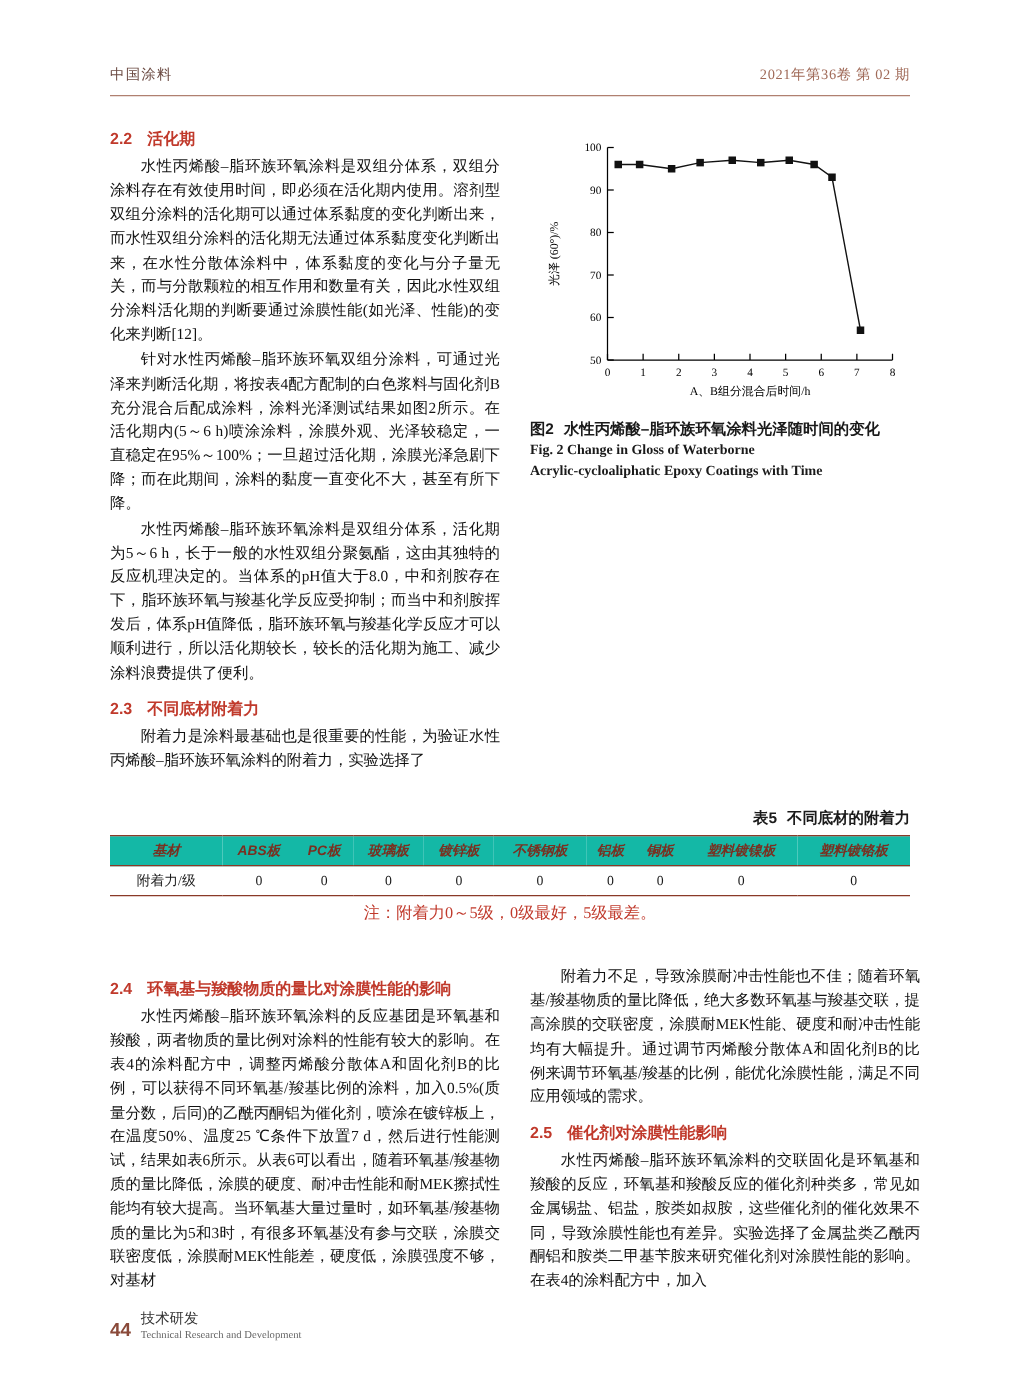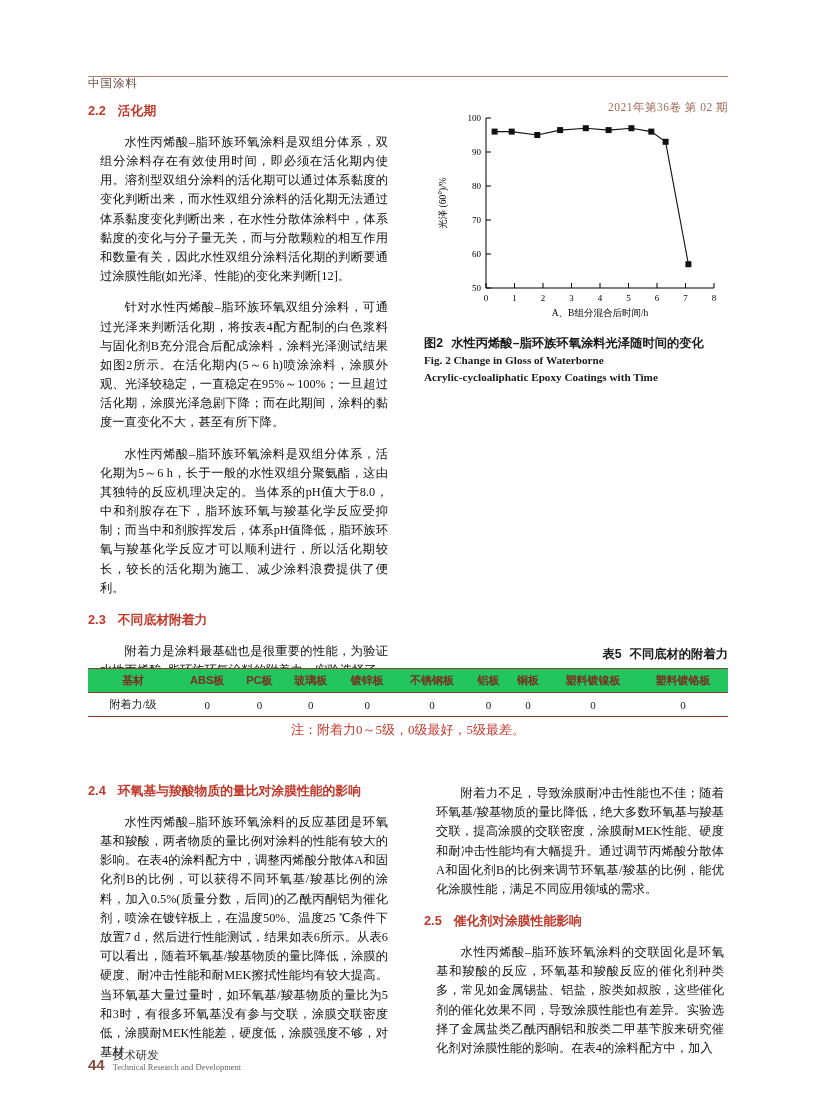--- a/index.html
+++ b/index.html
@@ -13,21 +13,21 @@
   }
   .page { position:absolute; inset:0; }
 
   
   .hdr {
     position:absolute; left:88px; top:52px; width:640px;
     display:flex; justify-content:space-between; align-items:center;
     font-size:11.5px; color:#8a4a3a;
   }
   .hdr .left { color:#6b4a42; letter-spacing:1px; }
-  .hdr .right { color:#a06a58; letter-spacing:0.5px;margin-top:48px; }
+  .hdr .right { color:#a06a58; letter-spacing:0.5px; }
   .hdr-rule {
     position:absolute; left:88px; top:76px; width:640px; height:1px;
     background:#b08070;
   }
 
   
   .col {
     position:absolute;
     width:312px;
     font-size:12.3px;
@@ -39,44 +39,44 @@
   .col-right { left:424px; top:92px; }
 
   .sec-head {
     color:#c0392b;
     font-weight:bold;
     font-size:12.8px;
     margin:9px 0 3px 0;
     font-family:"Liberation Sans", sans-serif;
   }
   .sec-head .num { margin-right:12px; }
-  p { margin:12px; text-indent:2em; }
+  p { margin:0; text-indent:2em; }
   p + p { margin-top:1px; }
 
   
   .fig-wrap { position:absolute; left:424px; top:96px; width:312px; }
   .fig-box { width:312px; height:232px; position:relative; }
   .fig-cap {
     margin-top:6px; text-align:left; line-height:1.5;
   }
   .fig-cap .cn { font-weight:bold; font-size:12.3px; font-family:"Liberation Sans", sans-serif; }
   .fig-cap .cn .lbl { margin-right:8px; }
   .fig-cap .en { font-weight:bold; font-size:11.2px; font-family:"Liberation Serif", serif; }
 
   
   .tbl-wrap { position:absolute; left:88px; top:646px; width:640px; }
   .tbl-title { text-align:right; font-weight:bold; font-size:12.3px; font-family:"Liberation Sans", sans-serif;}
   .tbl-title .lbl { margin-right:8px; }
   .tbl-title-en { text-align:center; font-weight:bold; font-size:11.2px; margin-top:2px; }
   table { border-collapse:collapse; width:640px; margin-top:5px; font-size:11px; }
   table th, table td { text-align:center; padding:4px 2px; }
   table thead th {
-    background:#22c55e; color:#7a2f20; font-weight:bold;
+    background:#14b8a6; color:#7a2f20; font-weight:bold;
     font-family:"Liberation Sans", sans-serif;
-    border-top:1.4px solid #8a3a28; border-bottom:0.8px solid #8a3a28;
+    border-top:1.4px solid #8a3a28; border-bottom:0.8px solid #8a3a28;font-style:italic;
   }
   table tbody td { border-bottom:1.4px solid #8a3a28; }
   table thead th:first-child, table tbody td:first-child { width:86px; }
   .tbl-note { color:#c0392b; font-size:13px; text-align:center; margin-top:4px; }
 
   
   .col-left2  { left:88px;  top:772px; width:312px; }
   .col-right2 { left:424px; top:772px; width:312px; }
 
   

